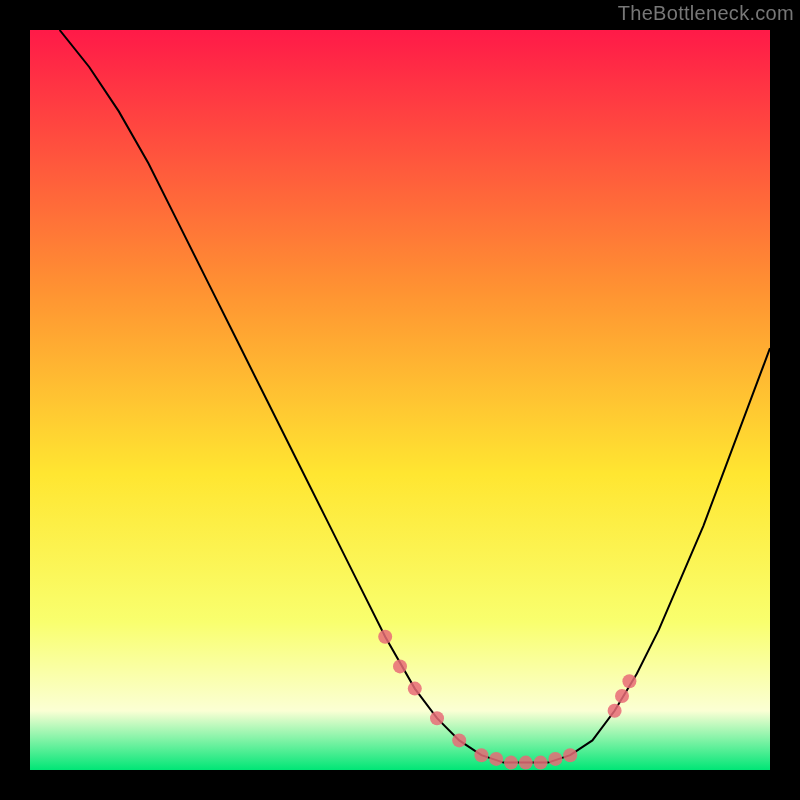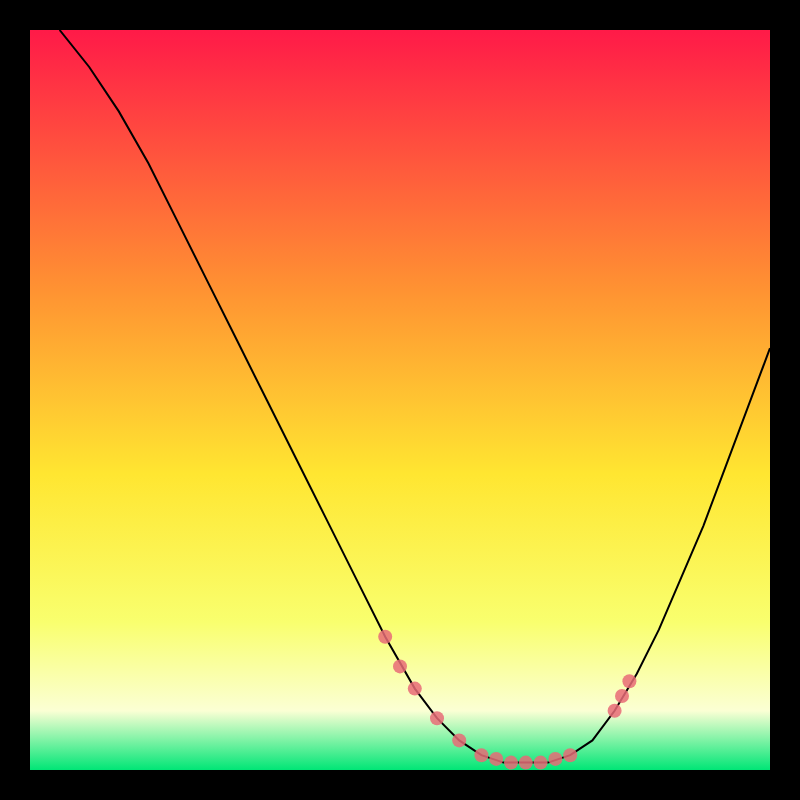--- a/index.html
+++ b/index.html
@@ -38,20 +38,21 @@
   .plot-area svg {
     display: block;
     width: 100%;
     height: 100%;
   }
 </style>
 </head>
 <body>
 
 <div class="frame">
+  <div class="attribution">TheBottleneck.com</div>
 
   <div class="plot-area">
     <svg viewBox="0 0 740 740">
       <defs>
         <linearGradient id="bg-grad" x1="0" y1="0" x2="0" y2="1">
 
         <stop offset="0%" stop-color="#ff1a48"></stop>
             <stop offset="35%" stop-color="#ff9232"></stop>
             <stop offset="60%" stop-color="#ffe631"></stop>
             <stop offset="80%" stop-color="#f9ff6e"></stop>

